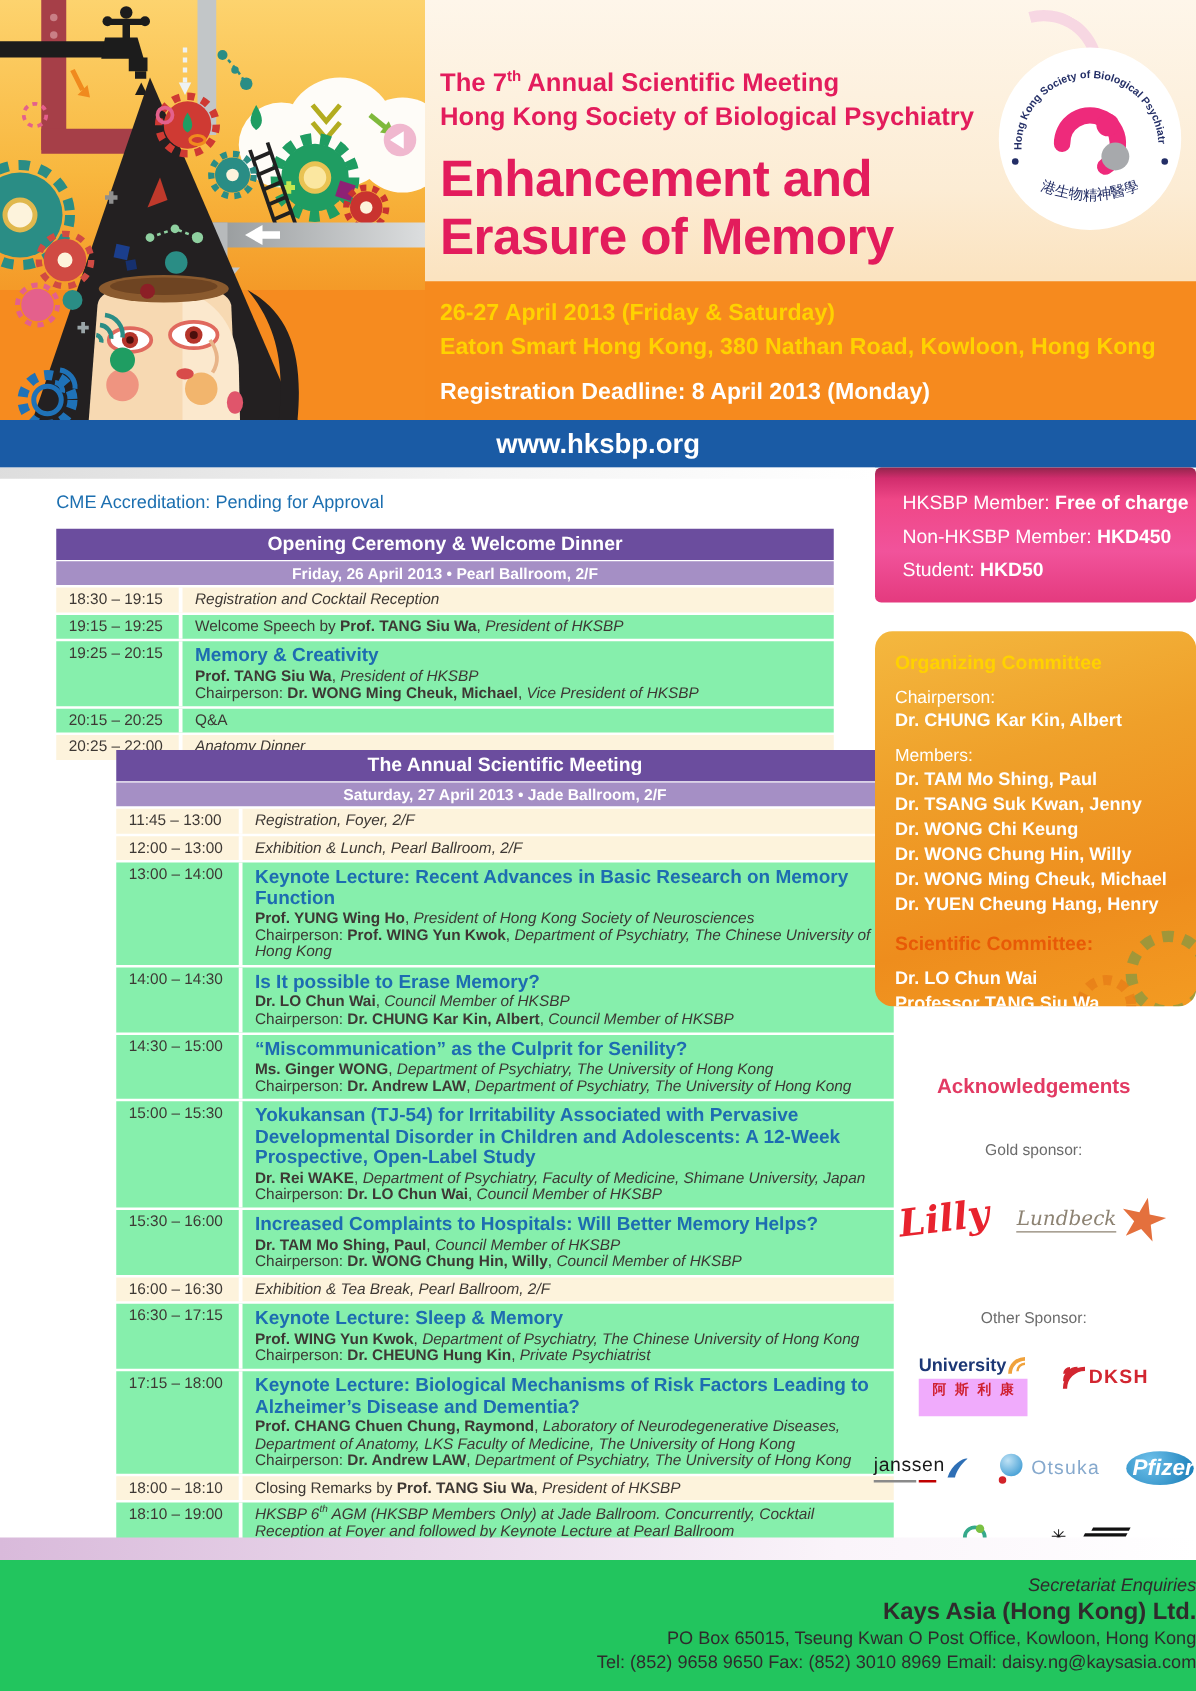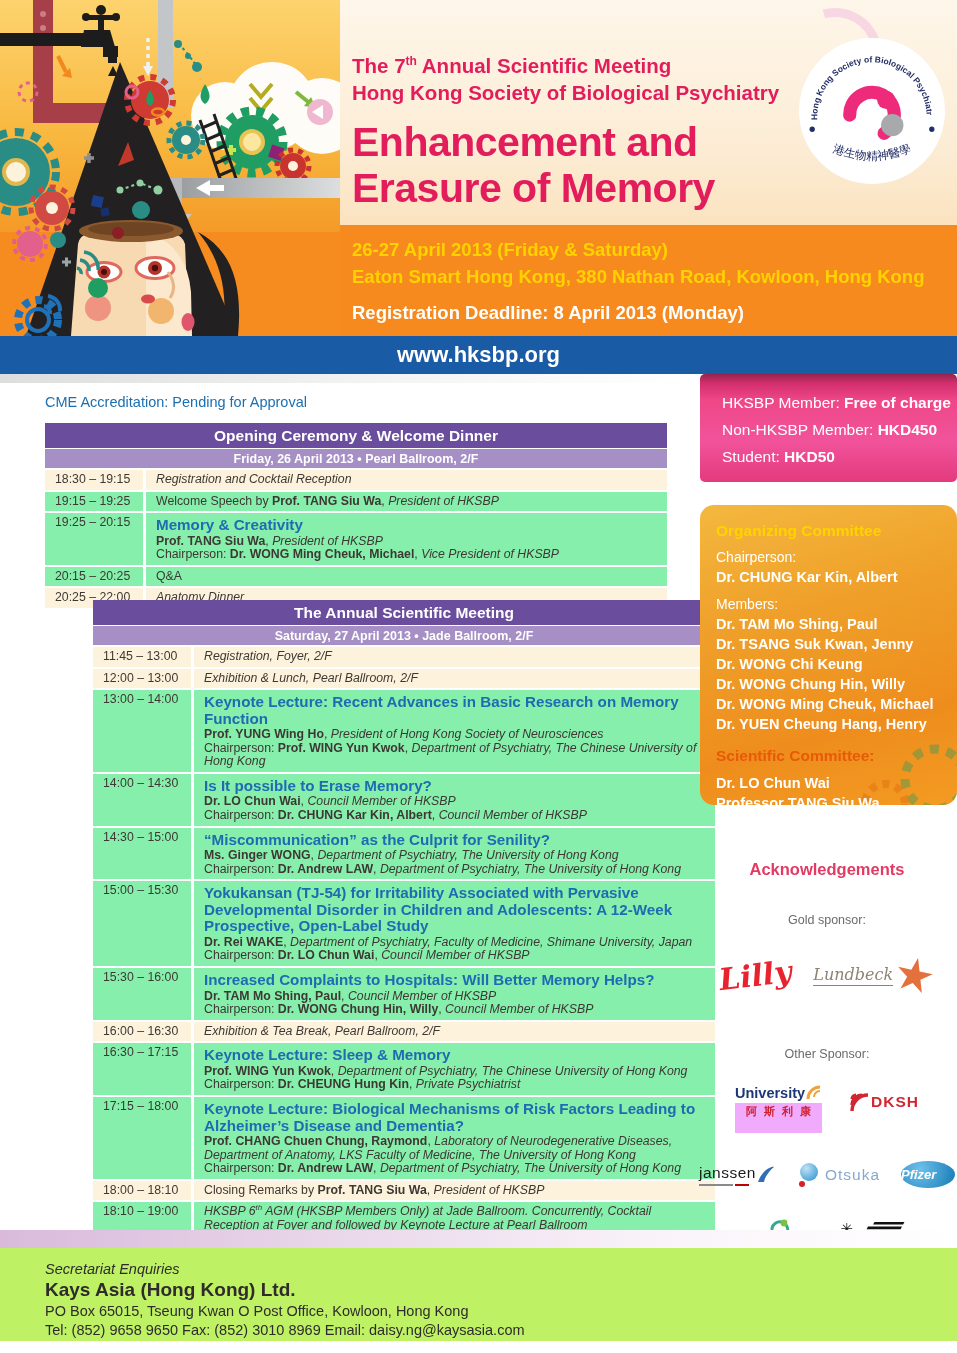--- a/index.html
+++ b/index.html
@@ -71,31 +71,31 @@
   .az-cn{margin-top:2px;background:#f0abfc;color:#cf2030;font-size:11px;font-weight:bold;letter-spacing:7px;padding:1px 0 14px 7px;font-family:Liberation Serif, serif;}
   .dksh{display:flex;align-items:center;gap:1px;margin-top:6px;}
   .dksh-name{color:#d22630;font-weight:bold;font-size:15.5px;letter-spacing:1px;}
   .jan{display:flex;align-items:flex-start;}
   .jan-name{font-size:15.5px;color:#1a1a1a;letter-spacing:.5px;}
   .jan-sub{display:flex;gap:2px;margin-top:2px;}
   .jan-sub span{display:block;height:2px;}
   .ots{display:flex;align-items:center;gap:4px;}
   .ots-name{color:#86a9cd;font-size:15.5px;letter-spacing:1px;}
   .pfz{width:54px;height:27px;border-radius:50%;background:radial-gradient(circle at 35% 30%,#6ec0ea,#1279b5);
-       color:#fff;font-style:italic;font-weight:bold;font-size:13px;display:flex;align-items:center;justify-content:flex-start;}
+       color:#fff;font-style:italic;font-weight:bold;font-size:18px;display:flex;align-items:center;justify-content:flex-end;}
   .san{display:flex;flex-direction:column;align-items:center;}
   .san-name{color:#23134f;font-weight:bold;font-size:14.5px;letter-spacing:1.5px;}
   .srv{display:flex;flex-direction:column;align-items:flex-end;}
   .srv-name{font-weight:bold;font-style:italic;font-size:12.5px;color:#111;letter-spacing:.5px;margin-top:1px;}
   .srv-top{display:flex;align-items:center;gap:2px;}
   
   .lavender{position:absolute;left:0;top:1230px;width:957px;height:18px;
             background:linear-gradient(90deg,#d9badb 0%,#e9d7ea 35%,#faf4fa 70%,#fff 100%);}
-  .footer{position:absolute;left:0;top:1248px;width:957px;height:93px;background:#bef264;
-          box-sizing:border-box;padding:13px 0 0 45px;color:#2f2b2c;}
+  .footer{position:absolute;left:0;top:1248px;width:957px;height:105px;background:#22c55e;
+          box-sizing:border-box;padding:13px 0 0 45px;color:#2f2b2c;text-align:right;}
   .f-enq{font-style:italic;font-size:14.5px;}
   .f-co{font-weight:bold;font-size:19px;margin:2px 0 1px;}
   .f-line{font-size:14.5px;line-height:19px;}
 </style>
 </head>
 <body>
 
 <div class="page">
 
   <div class="header-bg"></div>

